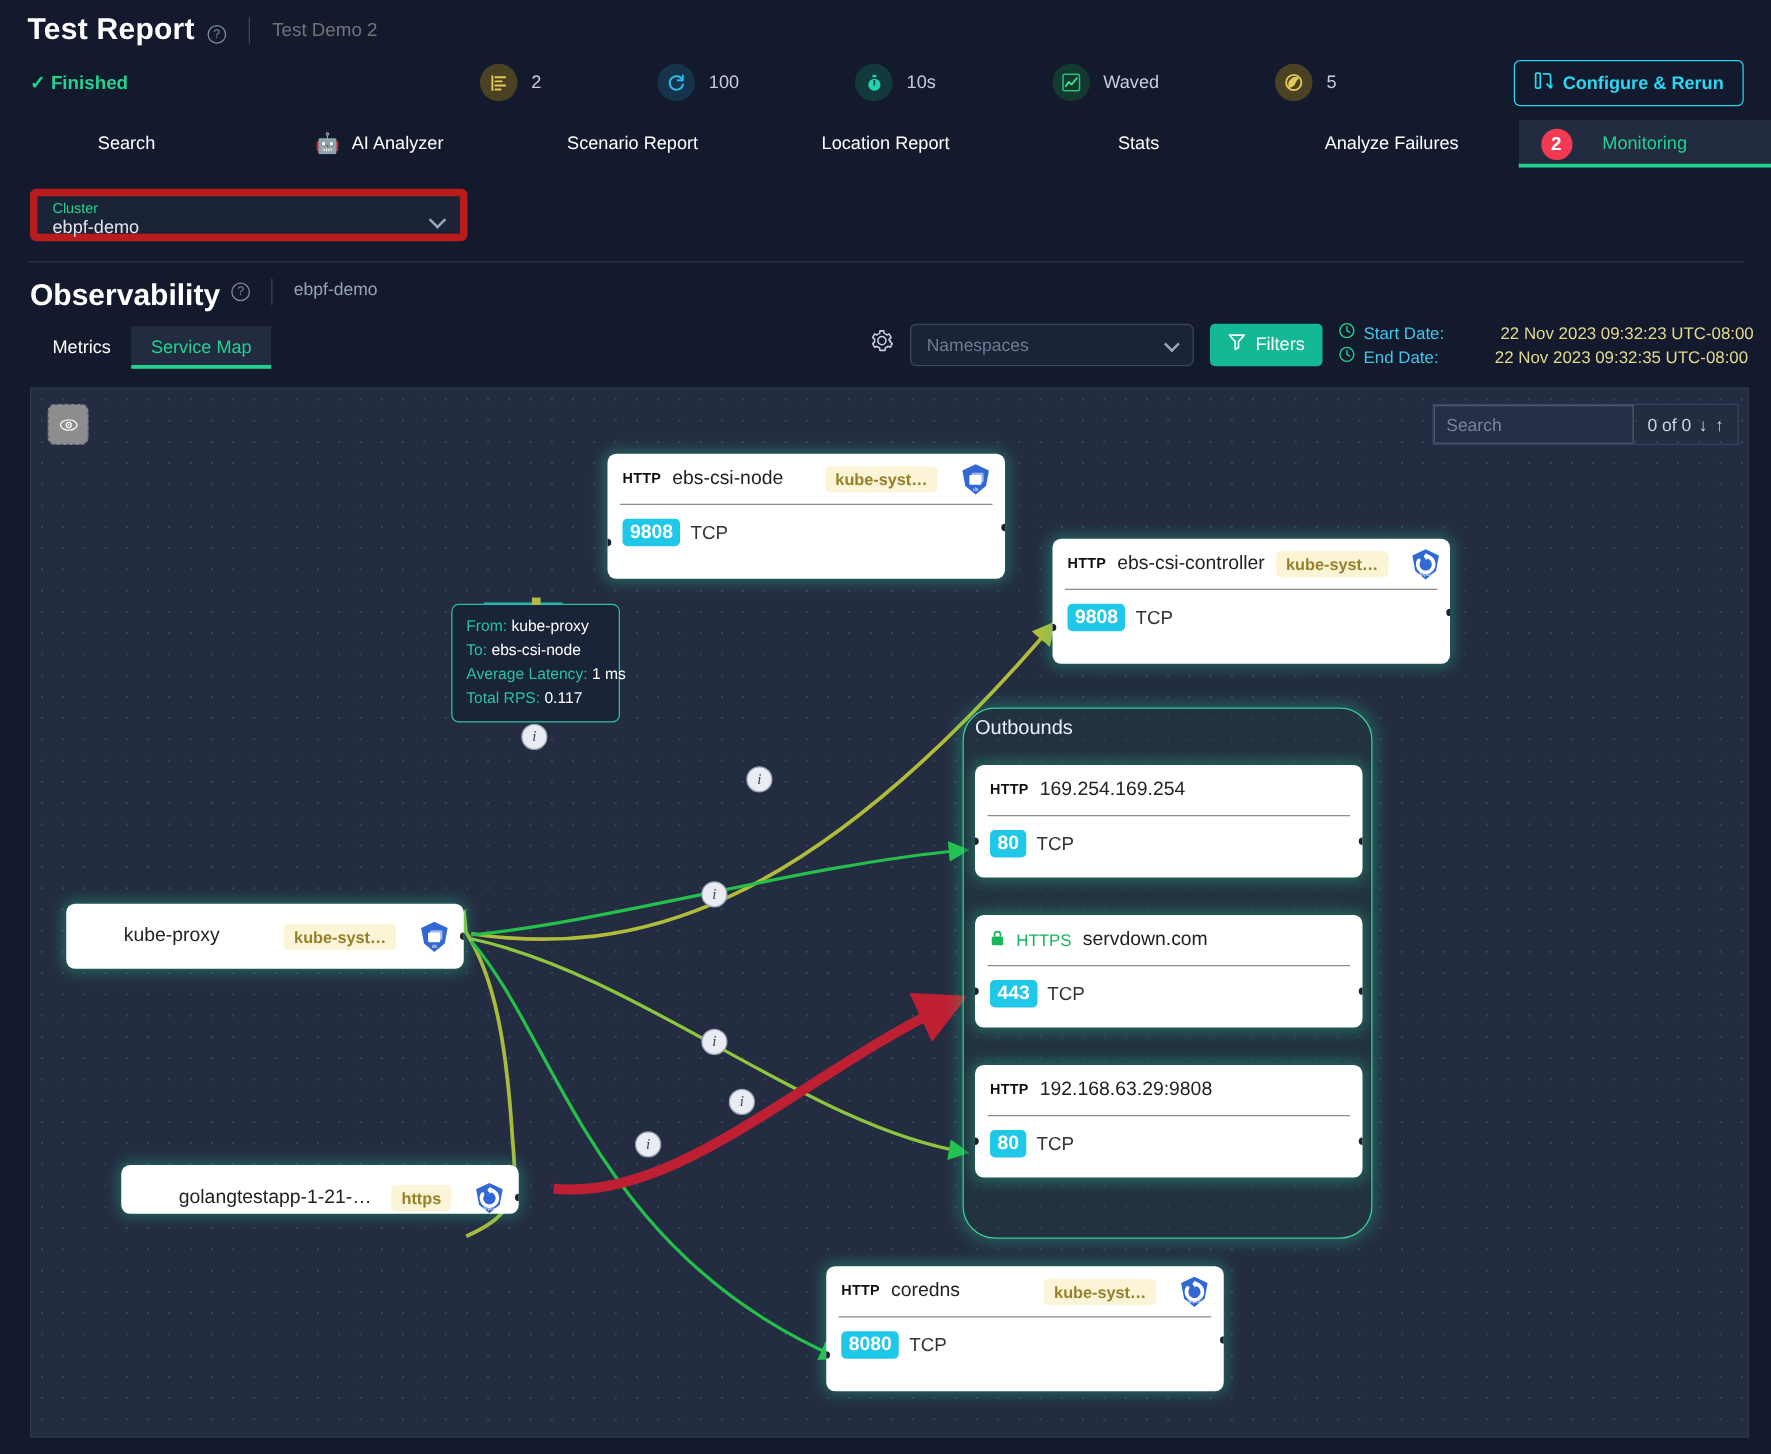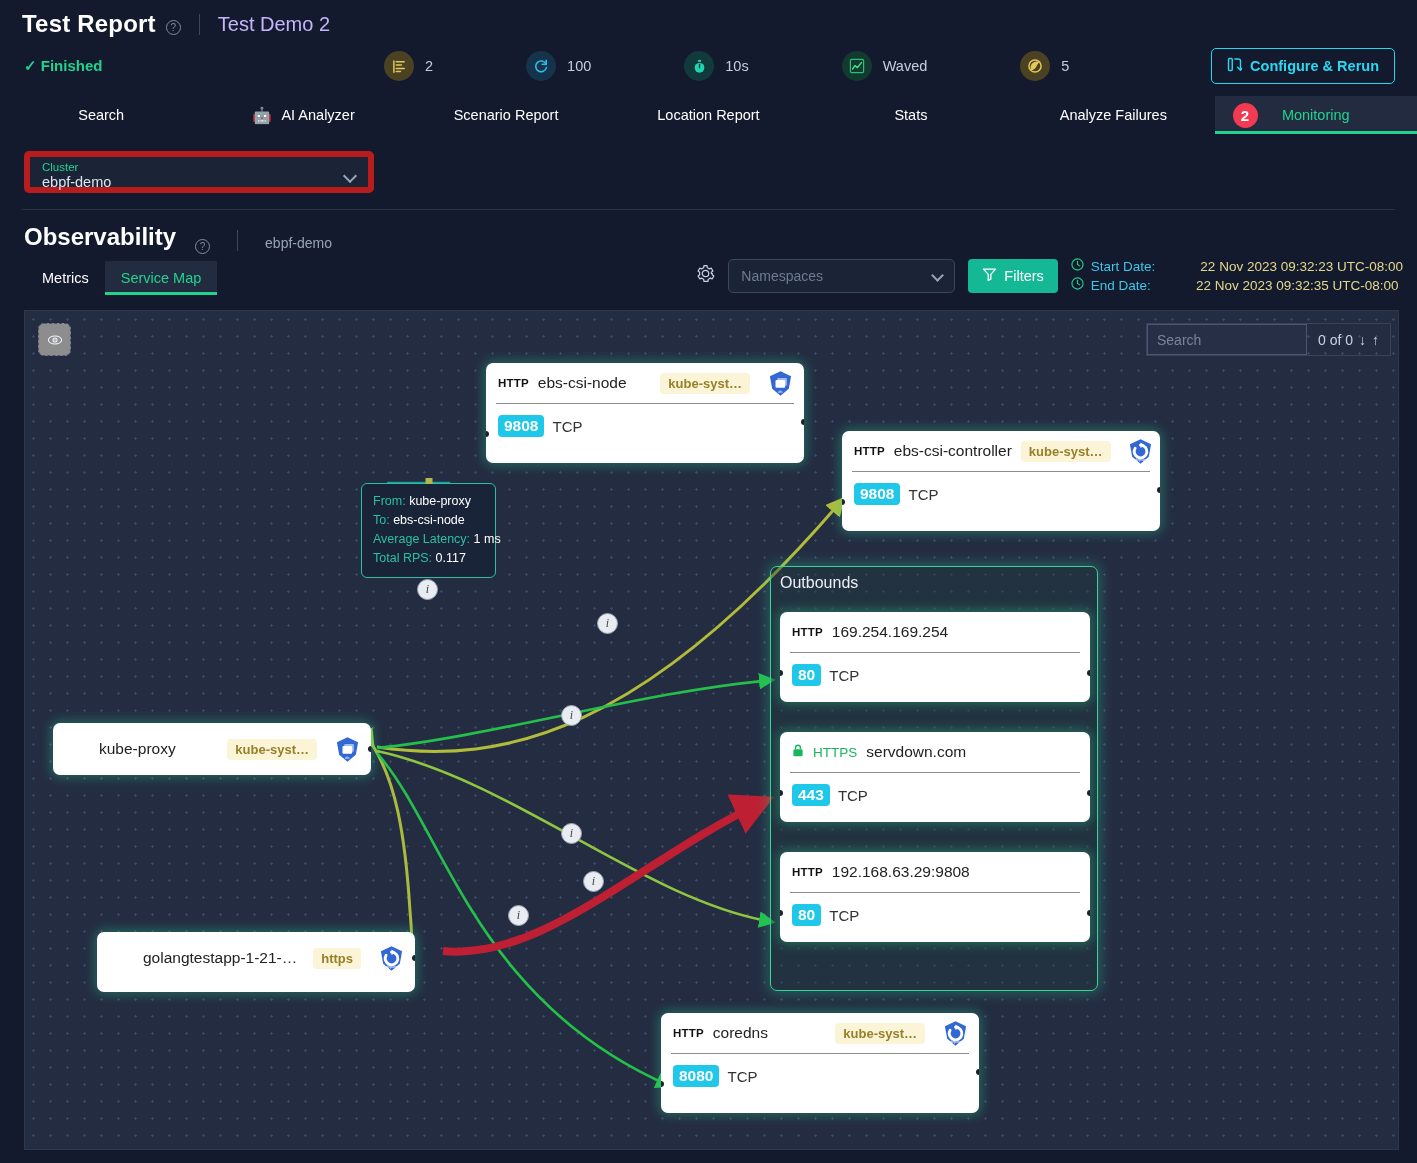--- a/index.html
+++ b/index.html
@@ -21,21 +21,21 @@
   .hdr-title {
     font-size: 24px; font-weight: bold; color: #ffffff; letter-spacing: .2px;
   }
   .q-mark {
     width: 15px; height: 15px; border-radius: 50%;
     border: 1.4px solid #7f8aa3; color: #7f8aa3;
     font-size: 10px; line-height: 13px; text-align: center;
     display: inline-block; position: relative; top: 3px;
   }
   .vsep { width: 1px; height: 21px; background: #394762; margin: 0 8px; }
-  .hdr-sub { font-size: 20px; color: #c4b5fd; }
+  .hdr-sub { font-size: 15px; color: #737373; }
 
   
   .hdr-stats {
     display: flex; align-items: center; height: 56px;
     padding-left: 24px; position: relative;
   }
   .status-finished {
     color: #21d38f; font-size: 15px; font-weight: bold;
     width: 360px; display: flex; align-items: center; gap: 4px;
   }
@@ -95,21 +95,21 @@
   .cluster-value { font-size: 14.5px; color: #dfe5f0; margin-top: 1px; }
   .chev {
     position: absolute; right: 13px; top: 14px;
     width: 10px; height: 10px; border-right: 2px solid #9aa5bc;
     border-bottom: 2px solid #9aa5bc; transform: rotate(45deg);
   }
 
   .hrule { height: 1px; background: #2a3447; margin: 16px 22px 0 22px; }
 
   
-  .obs-row { display: flex; align-items: flex-end; gap: 19px; padding: 13px 12px 0 24px; }
+  .obs-row { display: flex; align-items: flex-start; gap: 9px; padding: 13px 12px 0 24px; }
   .obs-title { font-size: 24px; font-weight: bold; color: #fff; }
   .obs-sub { font-size: 14px; color: #98a3ba; }
 
   .sub-tabs { display: flex; align-items: stretch; height: 34px; margin: 10px 0 0 26px; position: relative; }
   .sub-tab {
     padding: 0 16px; display: flex; align-items: center;
     font-size: 14.5px; color: #ffffff; cursor: pointer; position: relative;
   }
   .sub-tab.active { background: #222b40; color: #21d38f; }
   .sub-tab.active::after {
@@ -546,21 +546,21 @@
       <div>
         <span class="tip-k">Average Latency:</span>
         <span class="tip-v">1 ms</span>
       </div>
       <div>
         <span class="tip-k">Total RPS:</span>
         <span class="tip-v">0.117</span>
       </div>
     </div>
 
-    <div class="group" style="left:745px; top:255px; width:328px; height:425px;">
+    <div class="group" style="left:745px; top:255px; width:328px; height:425px;border-radius:26px;">
       <div class="group-title">Outbounds</div>
 
       <div class="node" style="left:9px; top:45px; width:310px; height:90px;">
         <div class="node-head">
           <span class="proto">HTTP</span>
           <span class="node-name">169.254.169.254</span>
         </div>
         <div class="node-div"></div>
         <div class="node-body">
           <span class="port">80</span>
@@ -614,21 +614,21 @@
               <path d="M14 1.4 25 6.6 22.6 19.5 14 26.6 5.4 19.5 3 6.6z" fill="#3268d4"></path>
               <rect x="8.8" y="10.4" width="10" height="8" rx="1" fill="#fff"></rect>
               <rect x="10.6" y="8.4" width="10" height="8" rx="1" fill="#fff" opacity=".55"></rect>
               <text x="14" y="23.4" font-size="4.2" fill="#fff" text-anchor="middle" font-family="Liberation Sans, sans-serif">ds</text>
             </svg>
         </span>
       </div>
       <span class="port-dot" style="right:-3px; top:23px;"></span>
     </div>
 
-    <div class="node" style="left:72px; top:621px; width:318px; height:60px;">
+    <div class="node" style="left:72px; top:621px; width:318px; height:39px;">
       <div class="node-head" style="height:52px;">
         <span class="node-name" style="margin-left:34px;">golangtestapp-1-21-…</span>
         <span class="ns-pill">https</span>
         <span class="k8s-ic">
           <svg width="27" height="27" viewBox="0 0 28 28">
               <path d="M14 1.4 25 6.6 22.6 19.5 14 26.6 5.4 19.5 3 6.6z" fill="#3268d4"></path>
               <path d="M14 7.4a6.6 6.6 0 1 1-5.6 3.2" fill="none" stroke="#fff" stroke-width="3" stroke-linecap="round"></path>
               <path d="M14 4.6 L14 10.4 L18.6 7.6 z" fill="#fff"></path>
               <text x="14" y="23.6" font-size="4" fill="#fff" text-anchor="middle" font-family="Liberation Sans, sans-serif">deploy</text>
             </svg>

